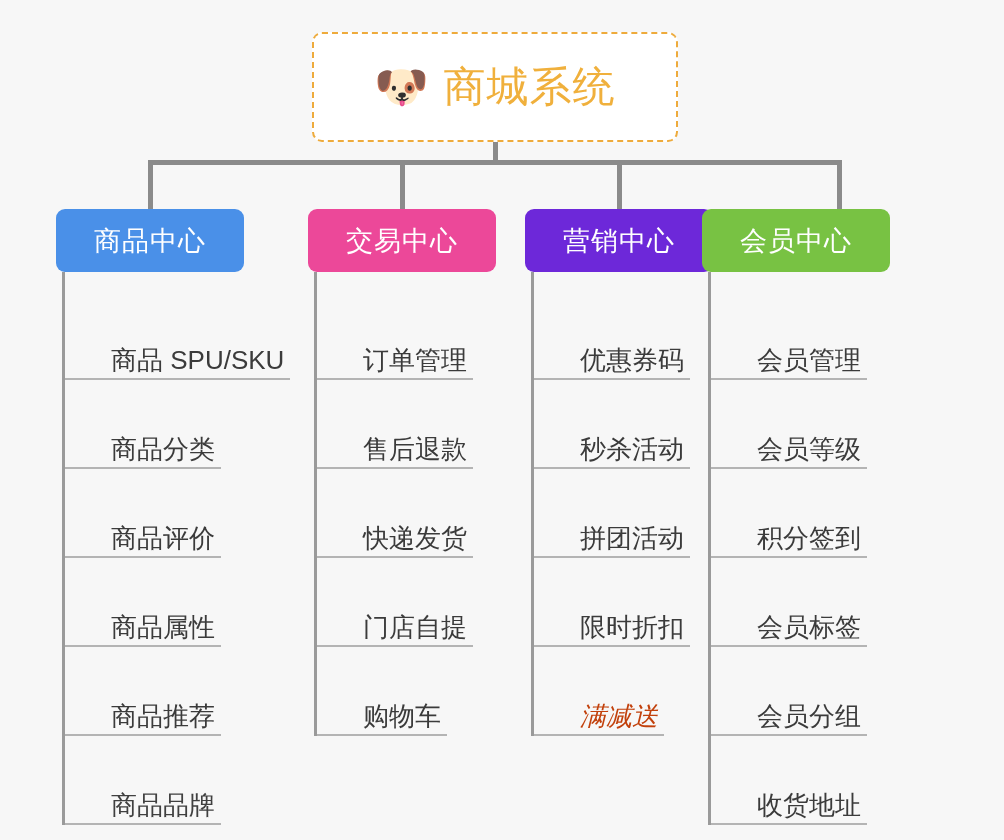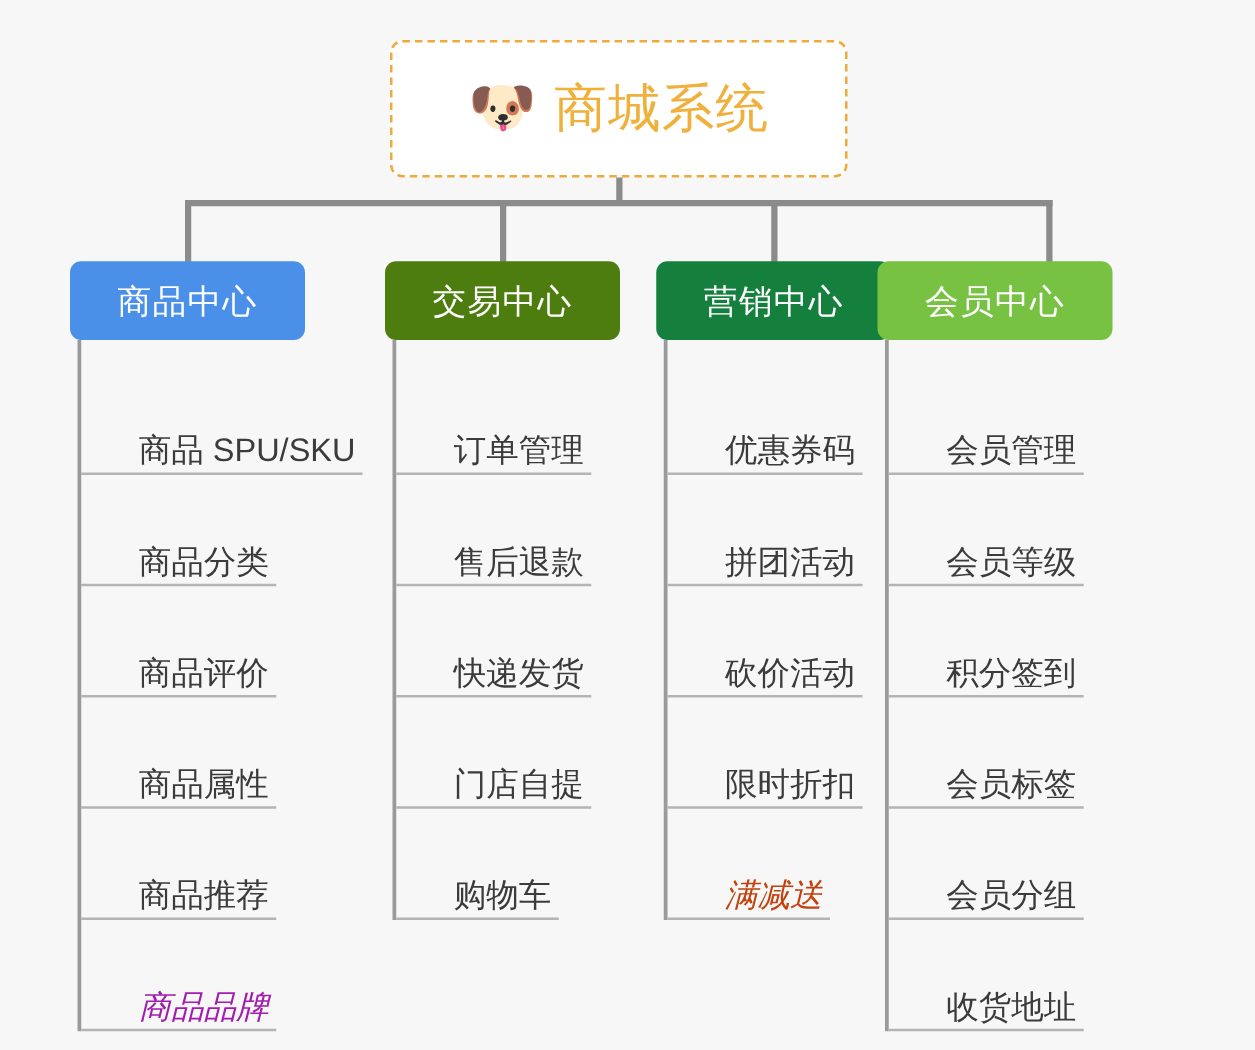--- a/index.html
+++ b/index.html
@@ -165,29 +165,29 @@
           </div>
       </div>
       <div class="leaf-item">
         <div class="leaf-inner">
             <span class="leaf-label" style="color: rgb(59, 59, 59);">商品推荐</span>
             <span class="leaf-rule" style="background: rgb(180, 180, 180);"></span>
           </div>
       </div>
       <div class="leaf-item">
         <div class="leaf-inner">
-            <span class="leaf-label" style="color: #a21caf; font-style: italic;">商品品牌</span>
+            <span class="leaf-label" style="color: #404040;">商品品牌</span>
             <span class="leaf-rule" style="background: rgb(180, 180, 180);"></span>
           </div>
       </div>
     </div>
   </div>
 
   <div class="column c2">
-    <div class="cat-header" style="background: #4d7c0f;">
+    <div class="cat-header" style="background: #ec4899;">
       <span>交易中心</span>
     </div>
     <div class="leaf-list">
       <div class="leaf-item">
         <div class="leaf-inner">
             <span class="leaf-label" style="color: rgb(59, 59, 59);">订单管理</span>
             <span class="leaf-rule" style="background: rgb(180, 180, 180);"></span>
           </div>
       </div>
       <div class="leaf-item">
@@ -211,39 +211,39 @@
       <div class="leaf-item">
         <div class="leaf-inner">
             <span class="leaf-label" style="color: rgb(59, 59, 59);">购物车</span>
             <span class="leaf-rule" style="background: rgb(180, 180, 180);"></span>
           </div>
       </div>
     </div>
   </div>
 
   <div class="column c3">
-    <div class="cat-header" style="background: #15803d;">
+    <div class="cat-header" style="background: #6d28d9;">
       <span>营销中心</span>
     </div>
     <div class="leaf-list">
       <div class="leaf-item">
         <div class="leaf-inner">
             <span class="leaf-label" style="color: rgb(59, 59, 59);">优惠券码</span>
             <span class="leaf-rule" style="background: rgb(180, 180, 180);"></span>
           </div>
       </div>
       <div class="leaf-item">
         <div class="leaf-inner">
+            <span class="leaf-label" style="color: rgb(59, 59, 59);">秒杀活动</span>
+            <span class="leaf-rule" style="background: rgb(180, 180, 180);"></span>
+          </div>
+      </div>
+      <div class="leaf-item">
+        <div class="leaf-inner">
             <span class="leaf-label" style="color: rgb(59, 59, 59);">拼团活动</span>
-            <span class="leaf-rule" style="background: rgb(180, 180, 180);"></span>
-          </div>
-      </div>
-      <div class="leaf-item">
-        <div class="leaf-inner">
-            <span class="leaf-label" style="color: rgb(59, 59, 59);">砍价活动</span>
             <span class="leaf-rule" style="background: rgb(180, 180, 180);"></span>
           </div>
       </div>
       <div class="leaf-item">
         <div class="leaf-inner">
             <span class="leaf-label" style="color: rgb(59, 59, 59);">限时折扣</span>
             <span class="leaf-rule" style="background: rgb(180, 180, 180);"></span>
           </div>
       </div>
       <div class="leaf-item">

